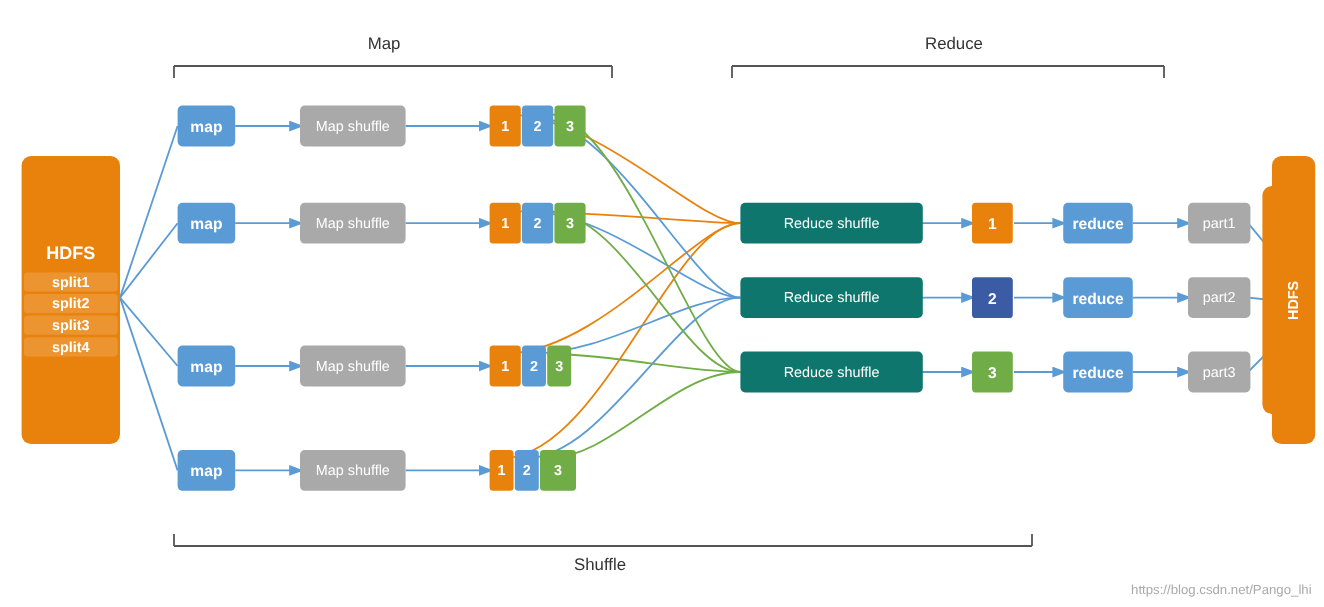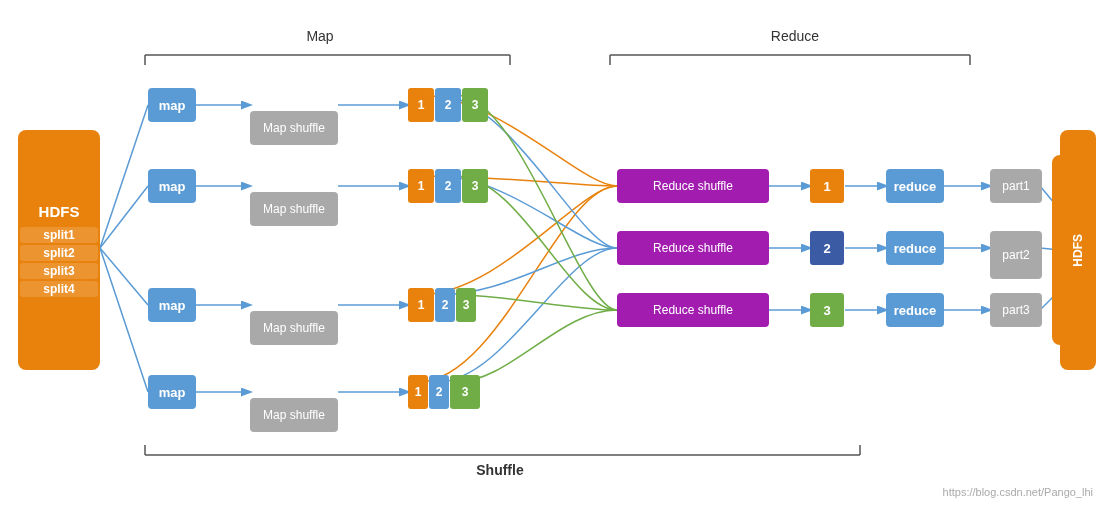--- a/index.html
+++ b/index.html
@@ -61,40 +61,39 @@
     }
     .mapshuffle-box {
       position: absolute;
       background: #A9A9A9;
       color: white;
       border-radius: 4px;
       font-size: 12px;
       display: flex;
       align-items: center;
       justify-content: center;
-      margin-top: 23px;
     }
     .partition-group {
       position: absolute;
       display: flex;
       flex-direction: row;
       gap: 1px;
     }
     .part-cell {
       border-radius: 3px;
       color: white;
       font-size: 12px;
       font-weight: bold;
       display: flex;
       align-items: center;
       justify-content: center;
     }
     .reduce-shuffle-box {
       position: absolute;
-      background: #a21caf;
+      background: #0f766e;
       color: white;
       border-radius: 4px;
       font-size: 12px;
       display: flex;
       align-items: center;
       justify-content: center;
     }
     .reduce-box {
       position: absolute;
       background: #5B9BD5;
@@ -114,21 +113,20 @@
       font-size: 12px;
       display: flex;
       align-items: center;
       justify-content: center;
     }
     .shuffle-label {
       position: absolute;
       font-size: 14px;
       color: #333;
       text-align: center;
-      font-weight: bold;
     }
     .watermark {
       position: absolute;
       font-size: 11px;
       color: #aaa;
     }
     svg.arrows {
       position: absolute;
       top: 0; left: 0;
       width: 1103px;
@@ -260,21 +258,21 @@
   <div class="part-cell" style="position:absolute; left:810px; top:231px; width:34px; height:34px; background:#3B5BA5; border-radius:3px; color:white; font-size:13px; font-weight:bold; display:flex; align-items:center; justify-content:center;">2</div>
 
   <div class="reduce-shuffle-box" style="left:617px; top:293px; width:152px; height:34px;">Reduce shuffle</div>
   <div class="part-cell" style="position:absolute; left:810px; top:293px; width:34px; height:34px; background:#70AD47; border-radius:3px; color:white; font-size:13px; font-weight:bold; display:flex; align-items:center; justify-content:center;">3</div>
 
   <div class="reduce-box" style="left:886px; top:169px; width:58px; height:34px;">reduce</div>
   <div class="reduce-box" style="left:886px; top:231px; width:58px; height:34px;">reduce</div>
   <div class="reduce-box" style="left:886px; top:293px; width:58px; height:34px;">reduce</div>
 
   <div class="part-output-box" style="left:990px; top:169px; width:52px; height:34px;">part1</div>
-  <div class="part-output-box" style="left:990px; top:231px; width:52px; height:48px;">part2</div>
+  <div class="part-output-box" style="left:990px; top:231px; width:52px; height:34px;">part2</div>
   <div class="part-output-box" style="left:990px; top:293px; width:52px; height:34px;">part3</div>
 
   <div class="hdfs-box" style="left:1052px; top:155px; width:42px; height:190px; justify-content:space-around;">
     <div class="hdfs-title" style="font-size:12px; writing-mode:vertical-rl; text-orientation:mixed; transform:rotate(180deg);">HDFS</div>
   </div>
 
   <div class="hdfs-box" style="left: 1060px; top: 130px; width: 36px; height: 240px; border-radius: 8px;">
     <div style="font-size:12px; font-weight:bold; color:white; writing-mode:vertical-lr; transform:rotate(180deg);">HDFS</div>
   </div>
 

